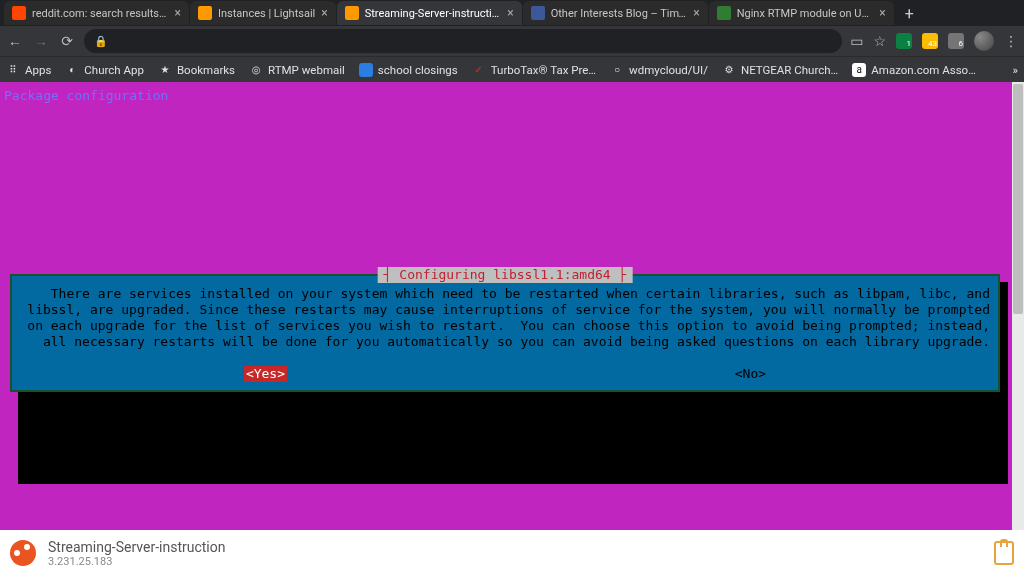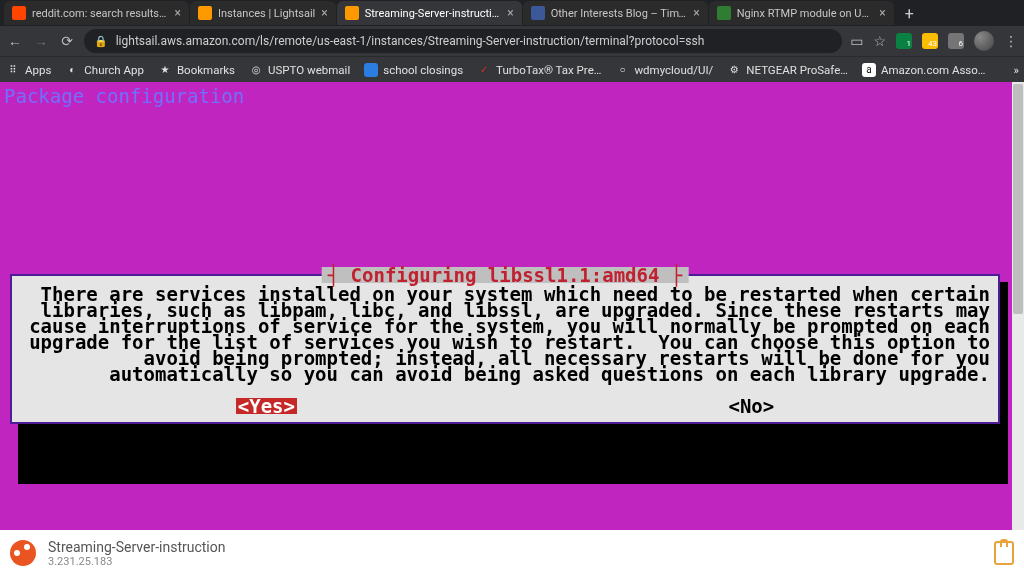--- a/index.html
+++ b/index.html
@@ -42,38 +42,37 @@
     border-top: 1px solid #2a2a2a; padding: 0 6px; gap: 14px; font-size: 11.5px; color: #e0e0e0;
   }
   .bk { display: flex; align-items: center; gap: 5px; cursor: pointer; white-space: nowrap; }
   .bk .bicon { width: 14px; height: 14px; border-radius: 3px; display:flex; align-items:center; justify-content:center; font-size:10px;}
   .bk-spacer { flex: 1; }
   
   .page {
     position: relative;
     flex: 1; background: #c026bf; 
     font-family: "DejaVu Sans Mono", Menlo, Consolas, monospace;
-    font-size: 19px; line-height: 16px; color: #111;
+    font-size: 13px; line-height: 16px; color: #111;
     overflow: hidden;
   }
   .pkg-hdr {
     position: absolute; top: 6px; left: 4px;
     color: #3a7bd5; color:#5b6dcd; color:#6060ff;
   }
   .pkg-hdr { color:#7070ff; }
   .dialog-shadow {
     position: absolute; left: 18px; top: 200px;
     width: 990px; height: 202px; background: #000;
   }
   .dialog {
     position: absolute; left: 10px; top: 192px;
-    width: 990px; background: #e5e5e5;
-    border: 2px solid #4c1d95; padding: 10px 8px 8px 8px;
+    width: 990px; background: #0369a1;
+    border: 2px solid #14532d; padding: 10px 8px 8px 8px;
     color: #111;
-    font-weight: bold;
   }
   .dialog .legend {
     position: absolute; top: -9px; left: 50%; transform: translateX(-50%);
     background: #bfbfbf; padding: 0 6px; color: #b00020; color:#c02030;
   }
   .dialog p { white-space: pre-wrap; margin-bottom: 16px; color:#000;text-align:right; }
   .dialog .buttons { display: flex; justify-content: space-around; color:#000; }
   .dialog .buttons .yes { background: #c62828; color: #fff; padding: 0 2px; }
   .page .scrollbar {
     position: absolute; right: 0; top: 0; width: 12px; height: 100%; background: #e9e9e9;
@@ -130,21 +129,20 @@
   </div>
   <div class="newtab">+</div>
 </div>
 
 <div class="toolbar">
   <span class="nav-icon">←</span>
   <span class="nav-icon" style="opacity:.4">→</span>
   <span class="nav-icon">⟳</span>
   <div class="addrbar">
     <span class="lock">🔒</span>
-    <span class="url">lightsail.aws.amazon.com/ls/remote/us-east-1/instances/Streaming-Server-instruction/terminal?protocol=ssh</span>
   </div>
   <div class="rhs-icons">
     <span>▭</span>
     <span>☆</span>
     <span class="ext" style="background:#0b8043">
         <span>1</span>
       </span>
     <span class="ext" style="background:#fbbc04">
         <span>43</span>
       </span>
@@ -164,37 +162,37 @@
   <div class="bk">
       <span class="bicon">◐</span>
       <span>Church App</span>
     </div>
   <div class="bk">
       <span class="bicon">★</span>
       <span>Bookmarks</span>
     </div>
   <div class="bk">
       <span class="bicon">◎</span>
-      <span>USPTO webmail</span>
+      <span>RTMP webmail</span>
     </div>
   <div class="bk">
       <span class="bicon" style="background:#2a7de1"></span>
       <span>school closings</span>
     </div>
   <div class="bk">
       <span class="bicon" style="color:#d93025">✓</span>
       <span>TurboTax® Tax Pre…</span>
     </div>
   <div class="bk">
       <span class="bicon">○</span>
       <span>wdmycloud/UI/</span>
     </div>
   <div class="bk">
       <span class="bicon">⚙</span>
-      <span>NETGEAR ProSafe…</span>
+      <span>NETGEAR Church…</span>
     </div>
   <div class="bk">
       <span class="bicon" style="background:#fff;color:#111">a</span>
       <span>Amazon.com Asso…</span>
     </div>
   <div class="bk-spacer"></div>
   <span>»</span>
 
 </div>
 

